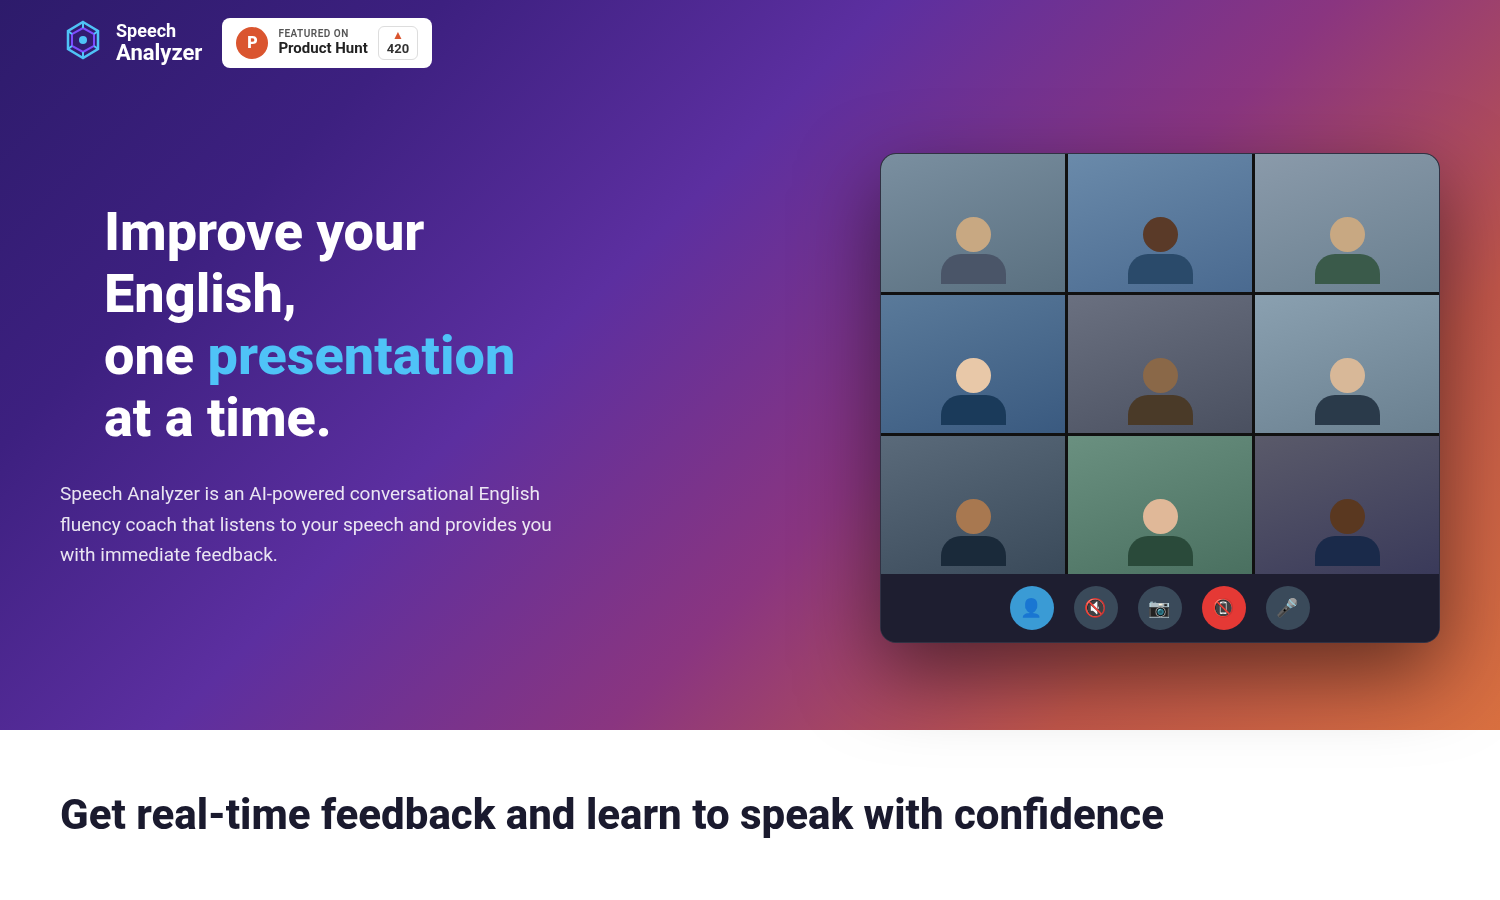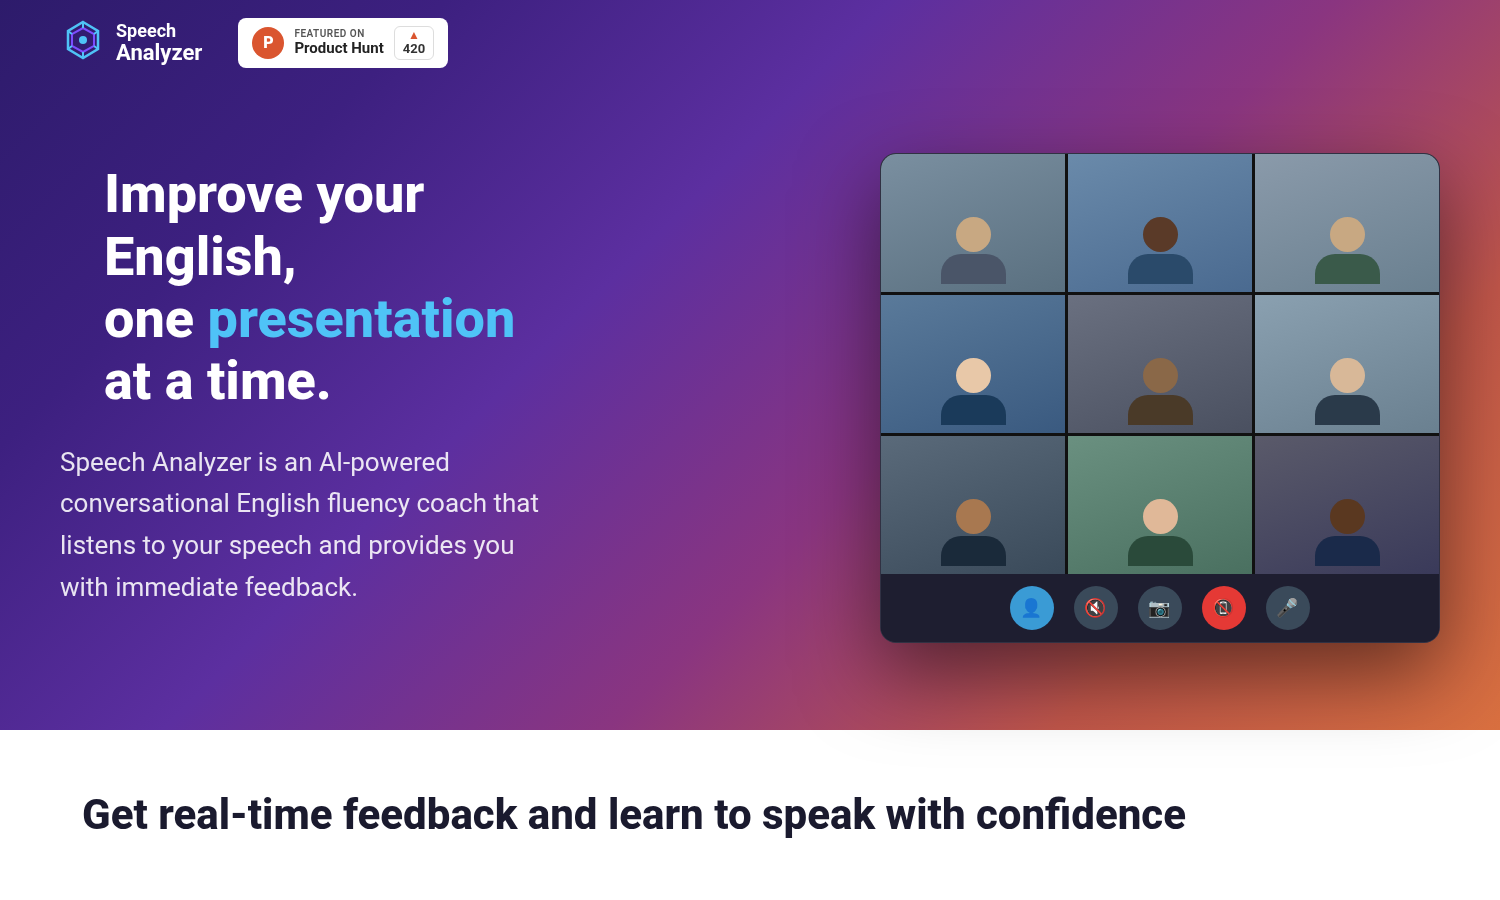--- a/index.html
+++ b/index.html
@@ -26,21 +26,21 @@
       display: flex;
       align-items: center;
       justify-content: space-between;
       padding: 18px 60px;
       width: 100%;
     }
 
     .navbar-left {
       display: flex;
       align-items: center;
-      gap: 36px;
+      gap: 20px;
     }
 
     .logo-container {
       display: flex;
       align-items: center;
       gap: 10px;
     }
 
     .logo-icon {
       width: 46px;
@@ -192,21 +192,21 @@
       line-height: 1.15;
       margin-bottom: 30px;
       margin-left: 44px;
     }
 
     .hero-heading-highlight {
       color: #4fc3f7;
     }
 
     .hero-description {
-      font-size: 26px;
+      font-size: 19px;
       color: rgba(255,255,255,0.88);
       line-height: 1.6;
       margin-bottom: 44px;
       max-width: 500px;
     }
 
     .try-btn {
       background: linear-gradient(90deg, #29b6f6, #26c6da);
       color: white;
       border: none;
@@ -284,21 +284,21 @@
     }
 
     .toolbar-icon {
       font-size: 18px;
       color: white;
     }
 
     
     .bottom-section {
       background: white;
-      padding: 60px 60px 0 82px;
+      padding: 60px 60px 0 60px;
       min-height: 170px;
     }
 
     .bottom-heading {
       font-size: 42px;
       font-weight: 800;
       color: #1a1a2e;
       line-height: 1.2;
     }
 

